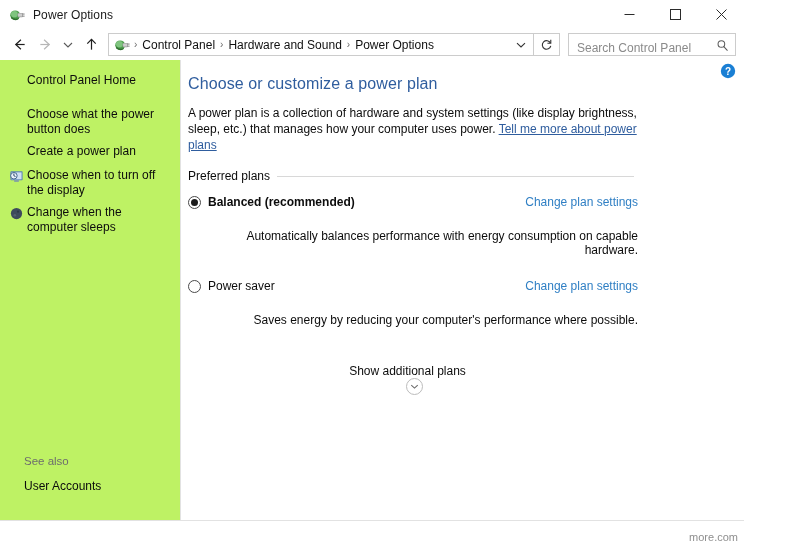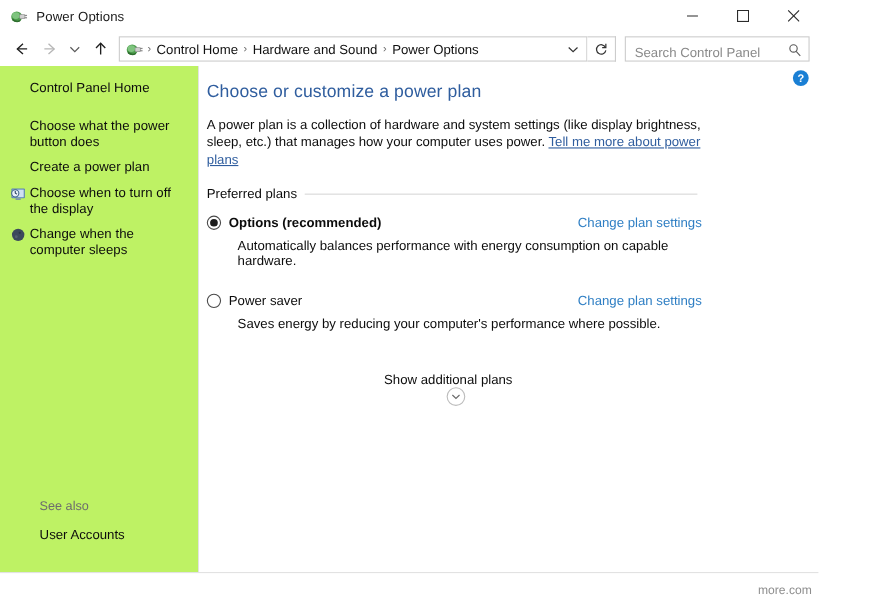--- a/index.html
+++ b/index.html
@@ -198,21 +198,21 @@
   }
   .side-gap-lg { height: 17px; }
   .side-gap-sm { height: 7px; }
 
   .see-also {
     position: absolute;
     left: 0;
     bottom: 27px;
     width: 100%;
     box-sizing: border-box;
-    padding-left: 36px;
+    padding-left: 24px;
   }
   .see-also-title {
     font-size: 11.5px;
     color: #6d6d6d;
     margin-bottom: 12px;
   }
   .see-also-link {
     font-size: 12px;
     color: #0c0c0c;
   }
@@ -310,21 +310,22 @@
   .plan-name.bold { font-weight: bold; }
   .plan-spacer { flex: 1; }
   .plan-link {
     font-size: 12px;
     color: #2f7fc4;
     white-space: nowrap;
   }
   .plan-desc {
     font-size: 12px;
     color: #0c0c0c;
-    margin: 7px 0 0 28px;
+    margin: 20px 0 0 28px;
+    text-align: right;
   }
   .plan-gap { height: 18px; }
 
   .additional {
     display: flex;
     align-items: center;
     margin-top: 37px;
     padding-right: 4px;
     flex-direction: column;
   }
@@ -436,21 +437,21 @@
           <ellipse cx="6.2" cy="8.2" rx="5" ry="4.8" fill="#4e9e4e"></ellipse>
           <ellipse cx="5.4" cy="7.2" rx="3.4" ry="3.1" fill="#7fc47f"></ellipse>
           <path d="M2.2 9.6 Q6.2 13.4 10.2 10.6 L9.2 12.6 Q5.6 14.2 2.2 11.6 Z" fill="#2f6e2f"></path>
           <rect x="8.6" y="6.0" width="5.4" height="4.2" rx="1" fill="#9a9a9a"></rect>
           <rect x="9.2" y="6.6" width="4.2" height="3" rx="0.6" fill="#cfcfcf"></rect>
           <rect x="13.2" y="6.5" width="2.4" height="1.1" fill="#8a8a8a"></rect>
           <rect x="13.2" y="8.6" width="2.4" height="1.1" fill="#8a8a8a"></rect>
         </svg>
       </span>
       <span class="crumb-sep">›</span>
-      <span class="crumb">Control Home</span>
+      <span class="crumb">Control Panel</span>
       <span class="crumb-sep">›</span>
       <span class="crumb">Hardware and Sound</span>
       <span class="crumb-sep">›</span>
       <span class="crumb">Power Options</span>
       <span class="crumb-spacer"></span>
       <span class="crumb-chevron">
         <svg width="10" height="10" viewBox="0 0 10 10">
             <path d="M1 3.2 L5 7 L9 3.2" fill="none" stroke="#333" stroke-width="1.1"></path>
           </svg>
       </span>
@@ -547,21 +548,21 @@
         <p class="intro"><span>A power plan is a collection of hardware and system settings (like display brightness, sleep, etc.) that manages how your computer uses power. </span><span class="inline-link">Tell me more about power plans</span></p>
 
         <div class="group-header">
           <span class="group-header-label">Preferred plans</span>
           <span class="group-rule"></span>
         </div>
 
         <div class="plan-row">
           <div class="plan-top">
             <span class="radio checked"></span>
-            <span class="plan-name bold">Options (recommended)</span>
+            <span class="plan-name bold">Balanced (recommended)</span>
             <span class="plan-spacer"></span>
             <span class="plan-link">Change plan settings</span>
           </div>
           <div class="plan-desc">Automatically balances performance with energy consumption on capable hardware.</div>
         </div>
 
         <div class="plan-gap"></div>
 
         <div class="plan-row">
           <div class="plan-top">

